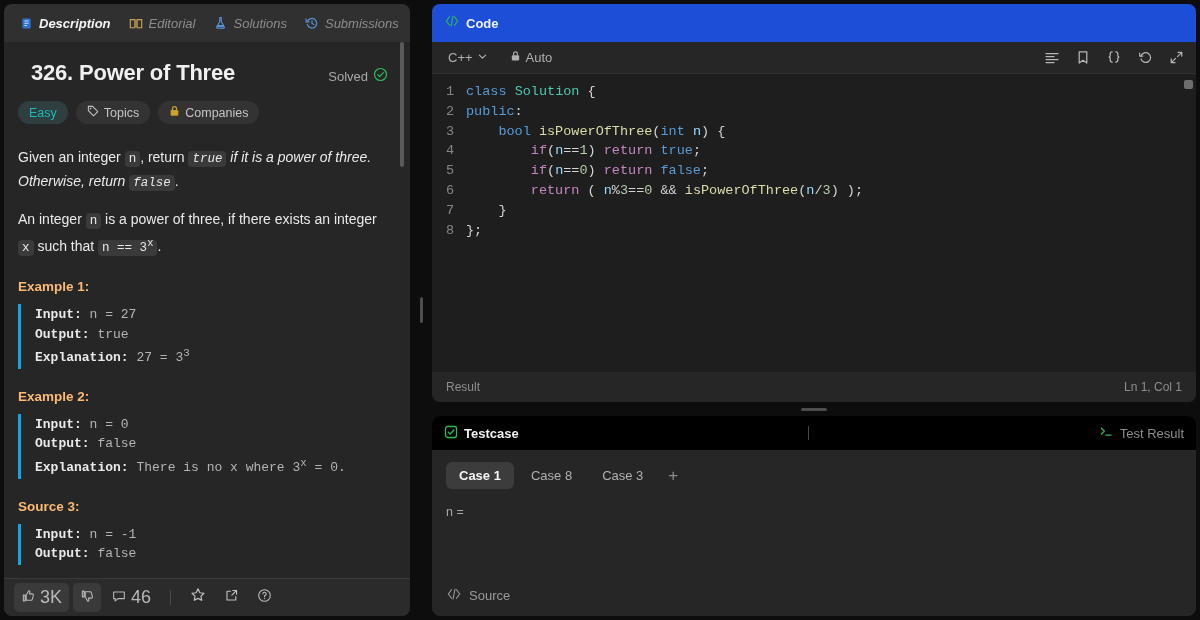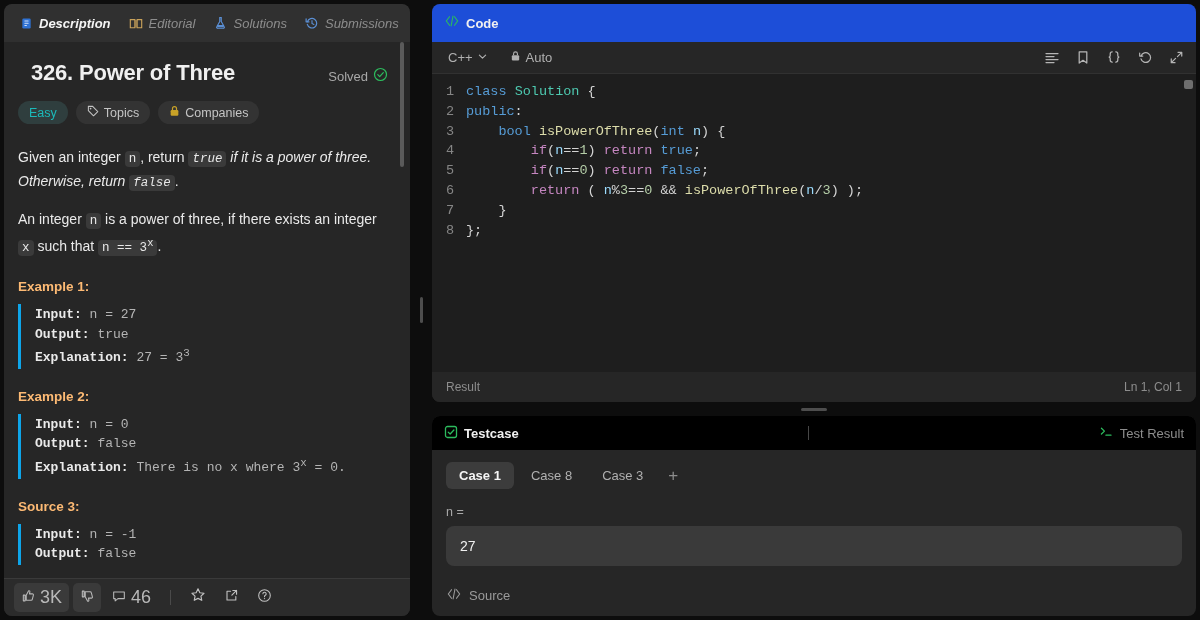--- a/index.html
+++ b/index.html
@@ -582,21 +582,20 @@
 
       <div class="test-body">
         <div class="case-tabs">
           <div class="case-tab active"><span>Case 1</span></div>
           <div class="case-tab"><span>Case 8</span></div>
           <div class="case-tab"><span>Case 3</span></div>
           <div class="case-add">+</div>
         </div>
 
         <div class="field-label">n =</div>
-        <div class="field-box">27</div>
 
         <div class="source-row">
           <span>
             <svg width="16" height="14" viewBox="0 0 18 14">
                 <path d="M6.2 2.2L2.6 7l3.6 4.8M11.8 2.2L15.4 7l-3.6 4.8" fill="none" stroke="#9a9a9a" stroke-width="1.3" stroke-linecap="round" stroke-linejoin="round"></path>
                 <path d="M10.1 1.5L8 12.5" stroke="#9a9a9a" stroke-width="1.2" stroke-linecap="round"></path>
               </svg>
           </span>
           <span>Source</span>
         </div>

